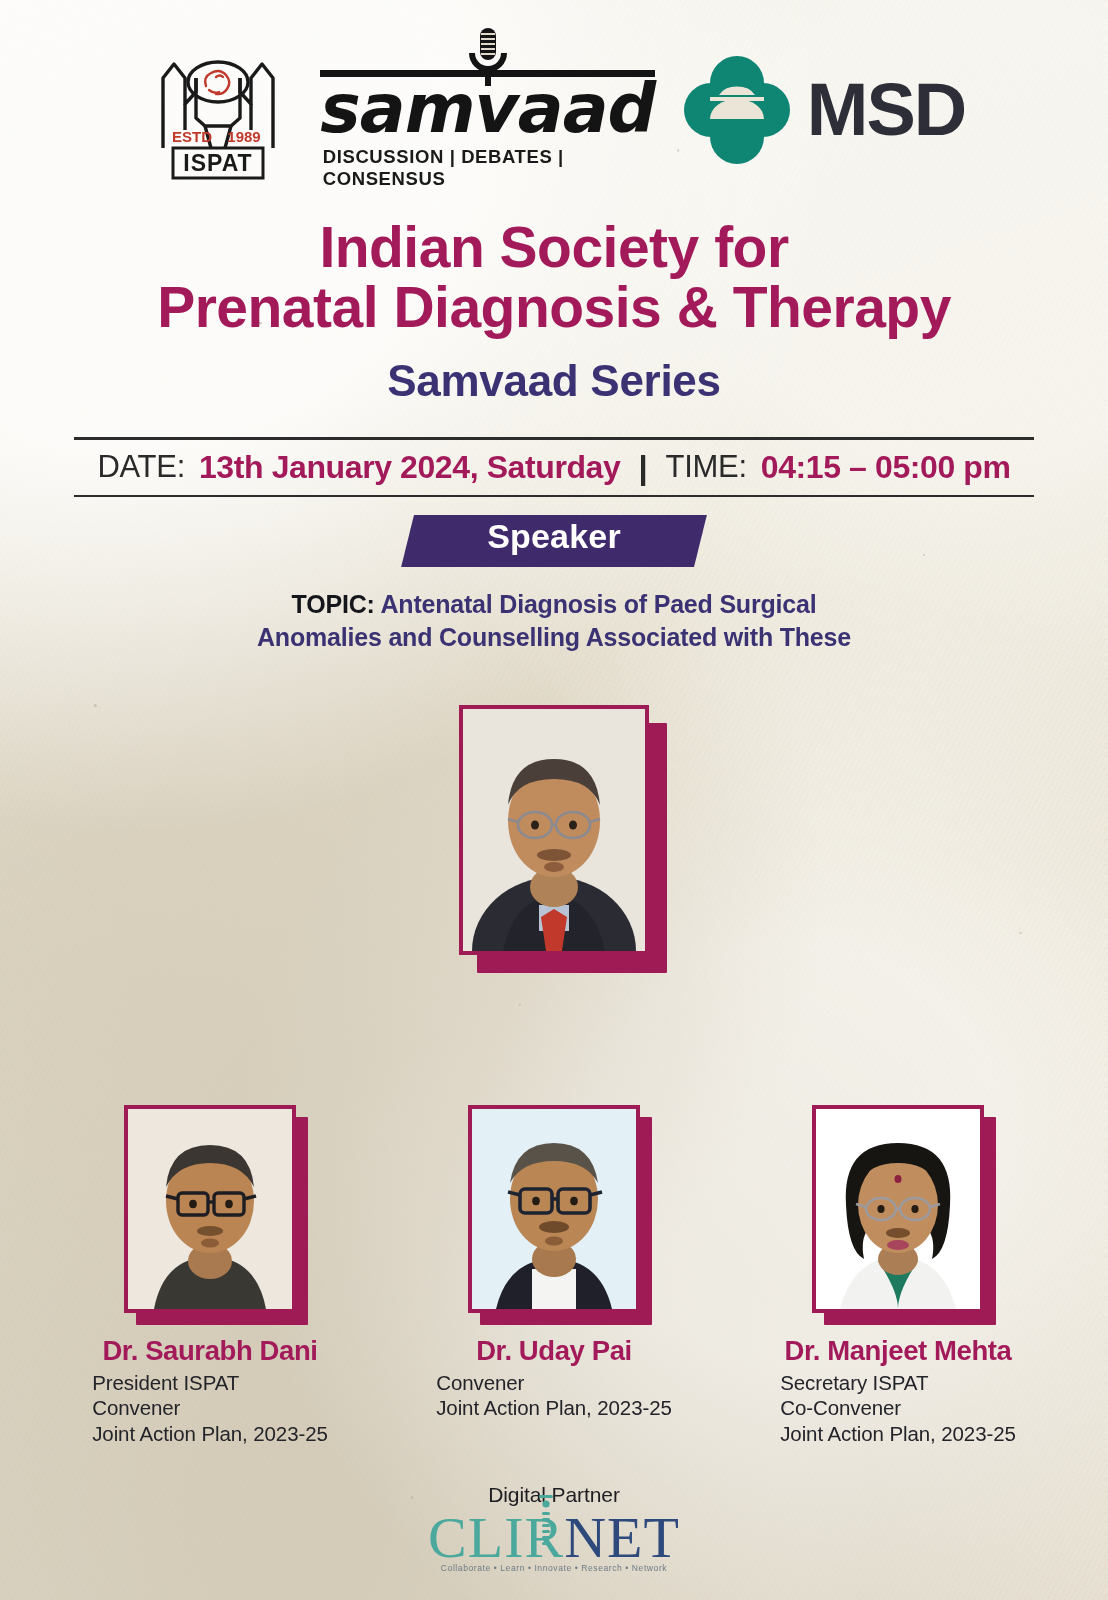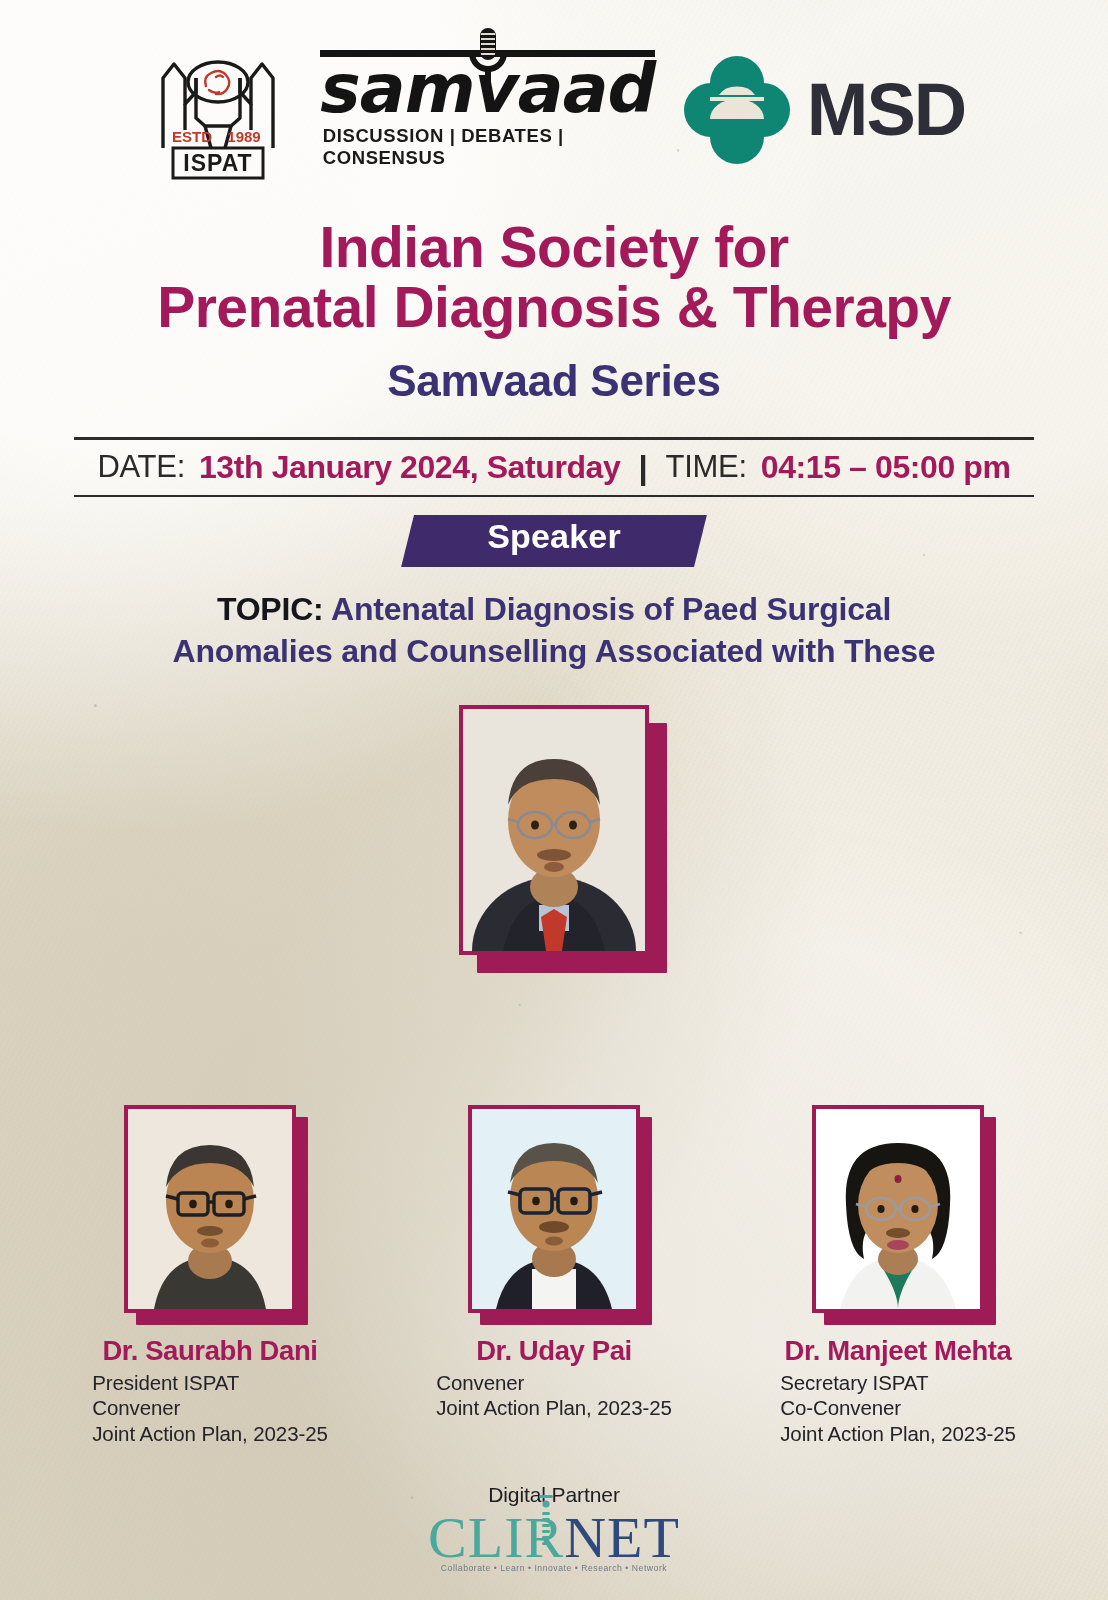--- a/index.html
+++ b/index.html
@@ -42,21 +42,21 @@
   }
 
   .layer { position:absolute; z-index:3; }
 
   
   #header-logos{ top:22px; left:0; width:1108px; height:175px;
     display:flex; align-items:center; justify-content:center; gap:30px; }
 
   .ispat-logo{ width:150px; height:160px; position:relative; }
   .samvaad-logo{ width:330px; height:160px; position:relative;
-     display:flex; flex-direction:column; align-items:center; justify-content:center; }
+     display:flex; flex-direction:column; align-items:center; justify-content:flex-end; }
   .samvaad-word{
      font-family:"DejaVu Sans", sans-serif; font-weight:700; font-style:italic;
      font-size:68px; letter-spacing:-1px; color:#141414; line-height:.88;
      border-top:7px solid #141414; padding-top:2px; }
   .samvaad-tag{ font-family:"Liberation Sans",sans-serif; font-weight:700;
      font-size:18.5px; letter-spacing:.6px; color:#1a1a1a; margin-top:7px; }
   .mic{ position:absolute; top:-4px; left:50%; transform:translateX(-50%); }
 
   .msd-logo{ display:flex; align-items:center; gap:16px; }
   .msd-word{ font-family:"Liberation Sans",sans-serif; font-weight:700; font-size:74px;
@@ -79,21 +79,21 @@
   .dt-sep{ font-size:33px; color:#2a2a2a; font-weight:700; padding:0 4px; }
 
   
   #speaker-banner{ top:515px; left:0; width:1108px; display:flex; justify-content:center; }
   .banner{ background:#3f2a6b; color:#fff; font-weight:700; font-size:34px;
      padding:2px 86px 11px; letter-spacing:.2px;
      clip-path:polygon(4.2% 0, 100% 0, 95.8% 100%, 0 100%); }
 
   
   #topic-block{ top:588px; left:0; width:1108px; text-align:center; padding:0 70px; }
-  .topic-line{ font-weight:700; font-size:32px; line-height:1.32; color:#3b3274; letter-spacing:-.2px;}
+  .topic-line{ font-weight:700; font-size:25px; line-height:1.32; color:#3b3274; letter-spacing:-.2px;}
   .topic-key{ color:#15151c; }
 
   
   #speaker-photo-wrap{ top:705px; left:0; width:1108px; display:flex; justify-content:center; }
   .pframe{ position:relative; }
   .pframe .shadow{ position:absolute; background:#9e1b55; border-radius:1px; }
   .pframe .photo{ position:relative; border:4px solid #9e1b55; overflow:hidden; background:#ded9cf; }
 
   #speaker-name-block{ top:968px; left:0; width:1108px; text-align:center; }
   .sp-name{ font-weight:700; font-size:41px; color:#a31a5b; letter-spacing:-.4px;}

